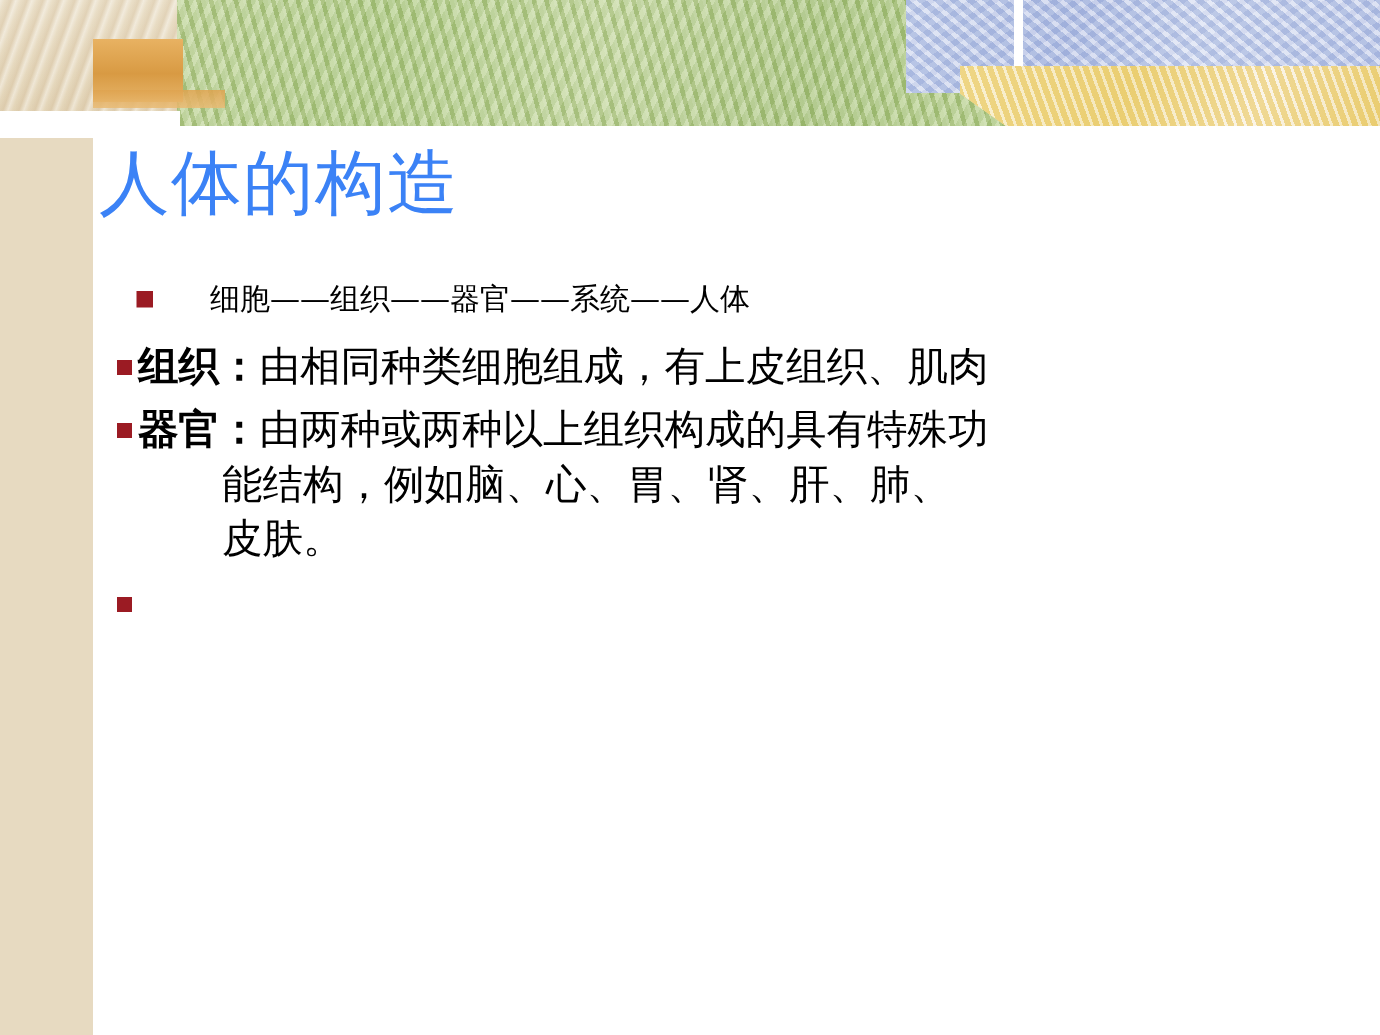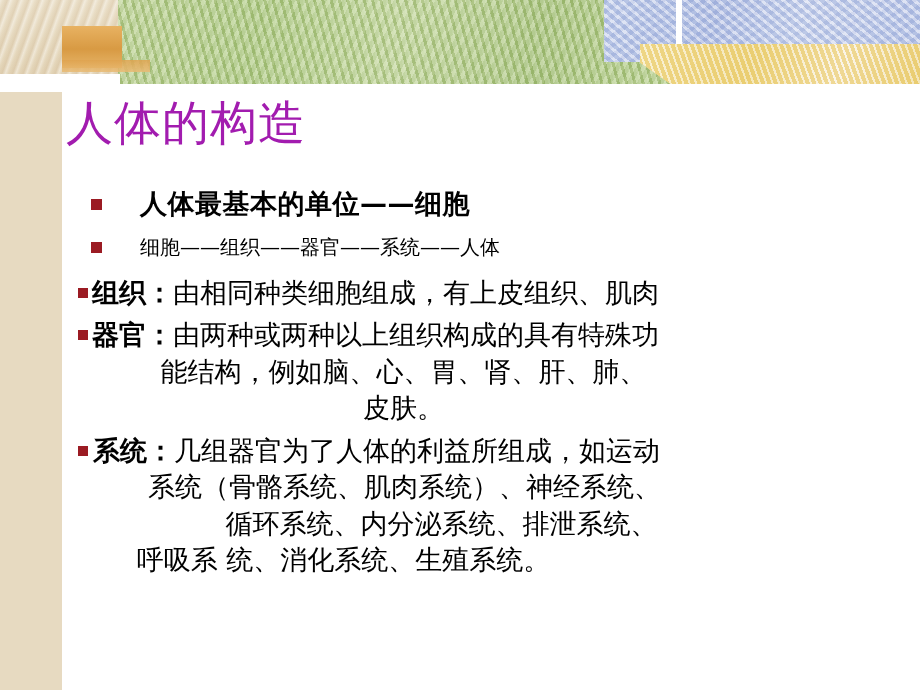--- a/index.html
+++ b/index.html
@@ -155,21 +155,21 @@
     background-color: #e8dcc4;
   }
 
   
   .title {
     position: absolute;
     left: 66px;
     top: 96px;
     font-family: "DejaVu Sans", sans-serif;
     font-size: 47px;
-    color: #a21caf;
+    color: #3b82f6;
     letter-spacing: 1px;
     line-height: 1.15;
   }
 
   
   .content {
     position: absolute;
     left: 78px;
     top: 186px;
     width: 830px;
@@ -221,21 +221,20 @@
     display: flex;
     align-items: flex-start;
     margin-bottom: 6px;
     margin-left: 0px;
   }
   .block .sq-sm { margin-top: 13px; }
   .block .blk-body {
     margin-left: 4px;
     font-size: 27px;
     line-height: 1.35;
-    text-align: center;
   }
   .blk-label {
     font-weight: bold;
   }
   .indent-1 { display: block; padding-left: 56px; }
   .indent-2 { display: block; padding-left: 56px; }
   .indent-3 { display: block; padding-left: 130px; }
   .indent-0 { display: block; padding-left: 0px; }
   .neg { display: block; margin-left: -66px; }
 </style>
@@ -258,24 +257,20 @@
     <div class="banner-beige-strip-top"></div>
     <div class="banner-left-white"></div>
     <div class="banner-bottom-white" style="top:84px;left:120px;width:488px;"></div>
     <div class="banner-bottom-white2"></div>
   </div>
 
   <div class="title">人体的构造</div>
 
   <div class="content">
 
-    <div class="line1">
-      <span class="sq"></span>
-      <span class="txt">人体最基本的单位——细胞</span>
-    </div>
 
     <div class="line2">
       <span class="sq"></span>
       <span class="txt">细胞——组织——器官——系统——人体</span>
     </div>
 
     <div class="block">
       <span class="sq-sm"></span>
       <span class="blk-body">
         <span class="blk-label">组织：</span><span>由相同种类细胞组成，有上皮组织、肌肉</span>
@@ -286,22 +281,16 @@
       <span class="sq-sm"></span>
       <span class="blk-body">
         <span class="blk-label">器官：</span><span>由两种或两种以上组织构成的具有特殊功</span>
         <span class="indent-1">能结构，例如脑、心、胃、肾、肝、肺、</span>
         <span class="indent-1">皮肤。</span>
       </span>
     </div>
 
     <div class="block">
       <span class="sq-sm"></span>
-      <span class="blk-body">
-        <span class="blk-label">系统：</span><span>几组器官为了人体的利益所组成，如运动</span>
-        <span class="indent-2">系统（骨骼系统、肌肉系统）、神经系统、</span>
-        <span class="indent-3">循环系统、内分泌系统、排泄系统、</span>
-        <span class="indent-0 neg">呼吸系 统、消化系统、生殖系统。</span>
-      </span>
     </div>
 
   </div>
 </div>
 
 </body></html>

